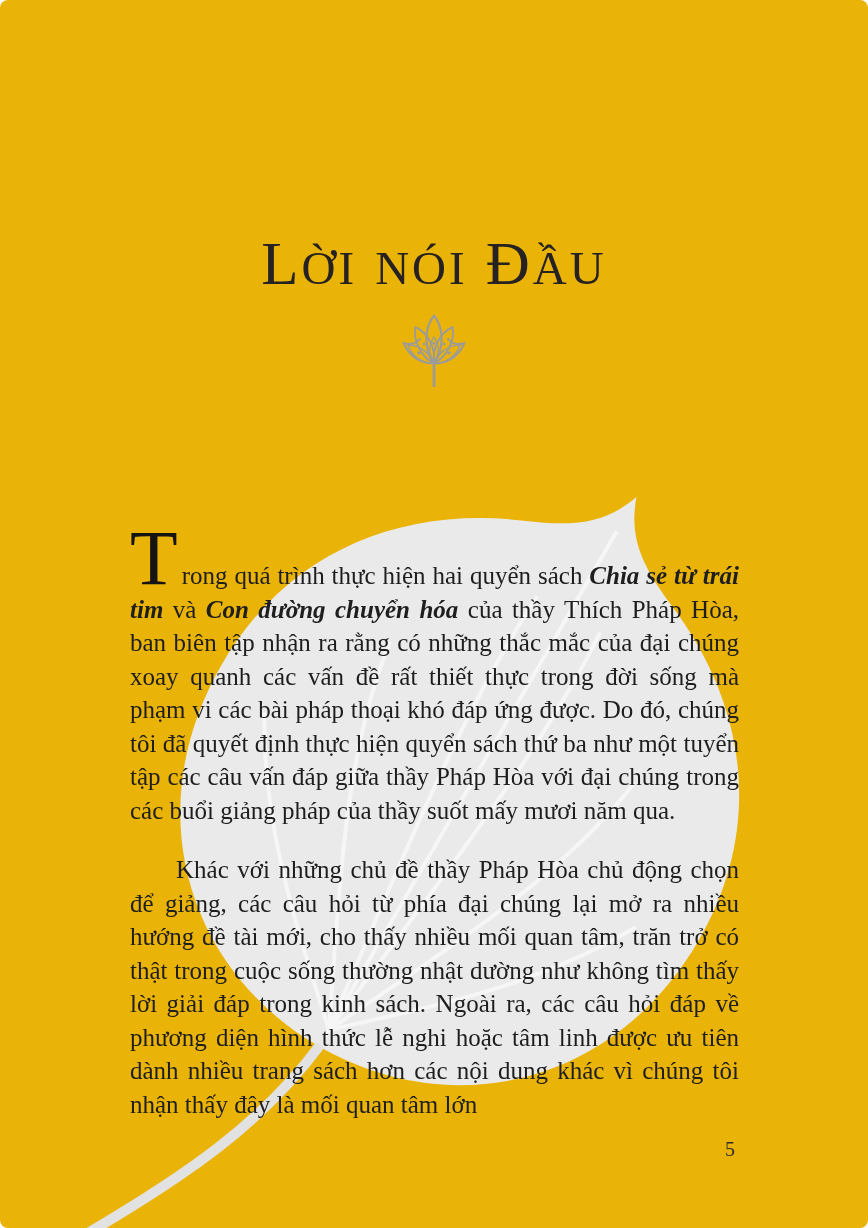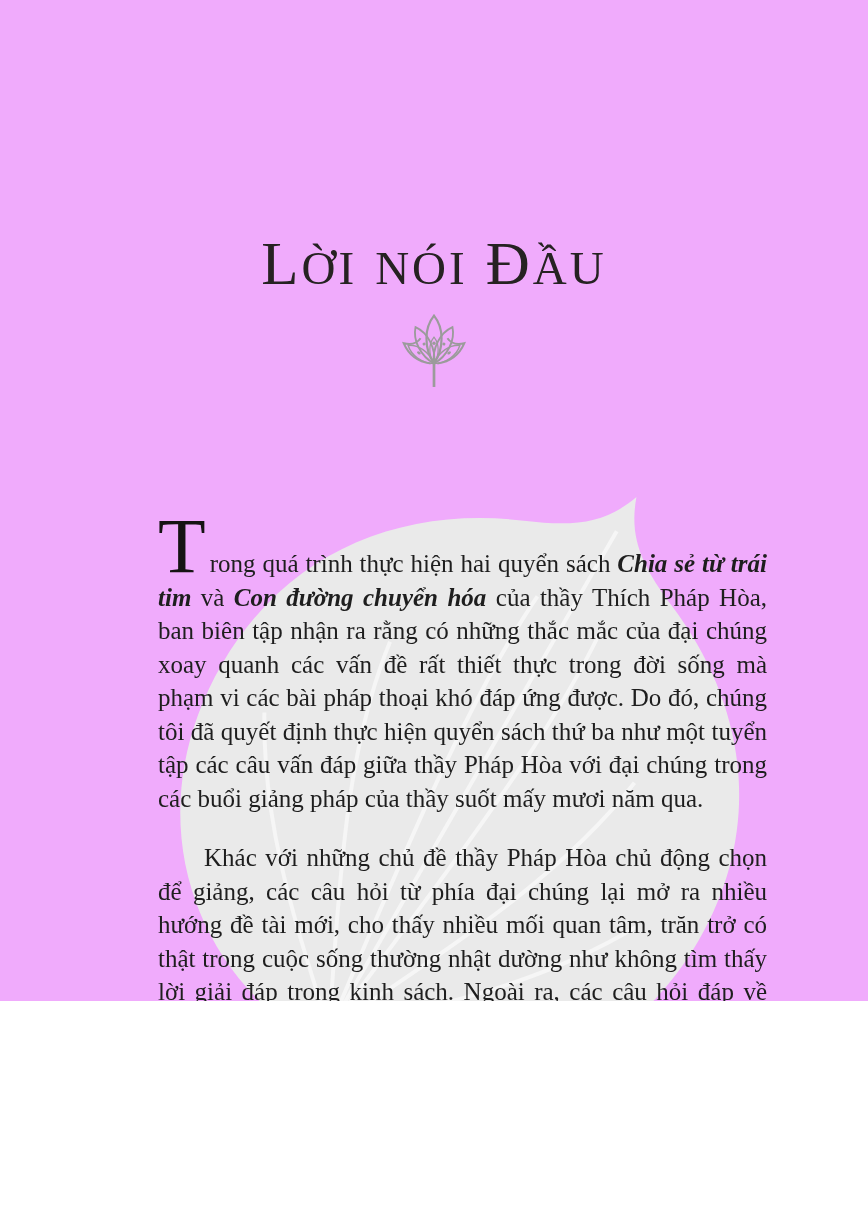--- a/index.html
+++ b/index.html
@@ -1,22 +1,23 @@
 <!DOCTYPE html>
 <html lang="vi"><head>
 <meta charset="utf-8">
 <style>
   html,body{margin:0;padding:0;background:#fff;}
   .page{
     position:relative;
-    width:868px;height:1001px;
-    background:#f0abfc;
+    width:868px;height:1228px;
+    background:#eab308;
     overflow:hidden;
     font-family:"Liberation Serif","DejaVu Serif",serif;
     color:#1e1e1e;
+    border-radius:8px;
   }
   
   .watermark{
     position:absolute;
     left:55px;top:435px;
     width:700px;height:926px;
     transform:rotate(30deg);
     z-index:0;
     pointer-events:none;
   }
@@ -35,27 +36,26 @@
   
   .lotus{
     position:absolute;
     left:392px;top:306px;
     width:84px;height:88px;
     z-index:2;
   }
   
   .content{
     position:absolute;
-    left:130px;top:546px;
+    left:130px;top:558px;
     width:609px;
     z-index:2;
     font-size:25px;
     line-height:33.5px;
     text-align:justify;
-    margin-left:28px;
   }
   .content p{margin:0;}
   .content p + p{margin-top:26px;text-indent:46px;}
   .dropcap{
     font-size:78px;
     line-height:0;
     letter-spacing:1px;
     margin-right:3px;
     color:#161313;
   }

